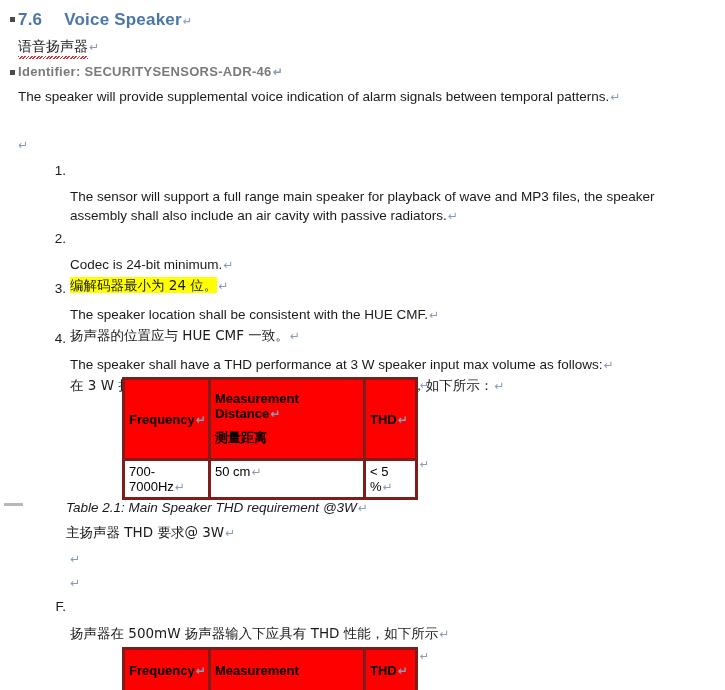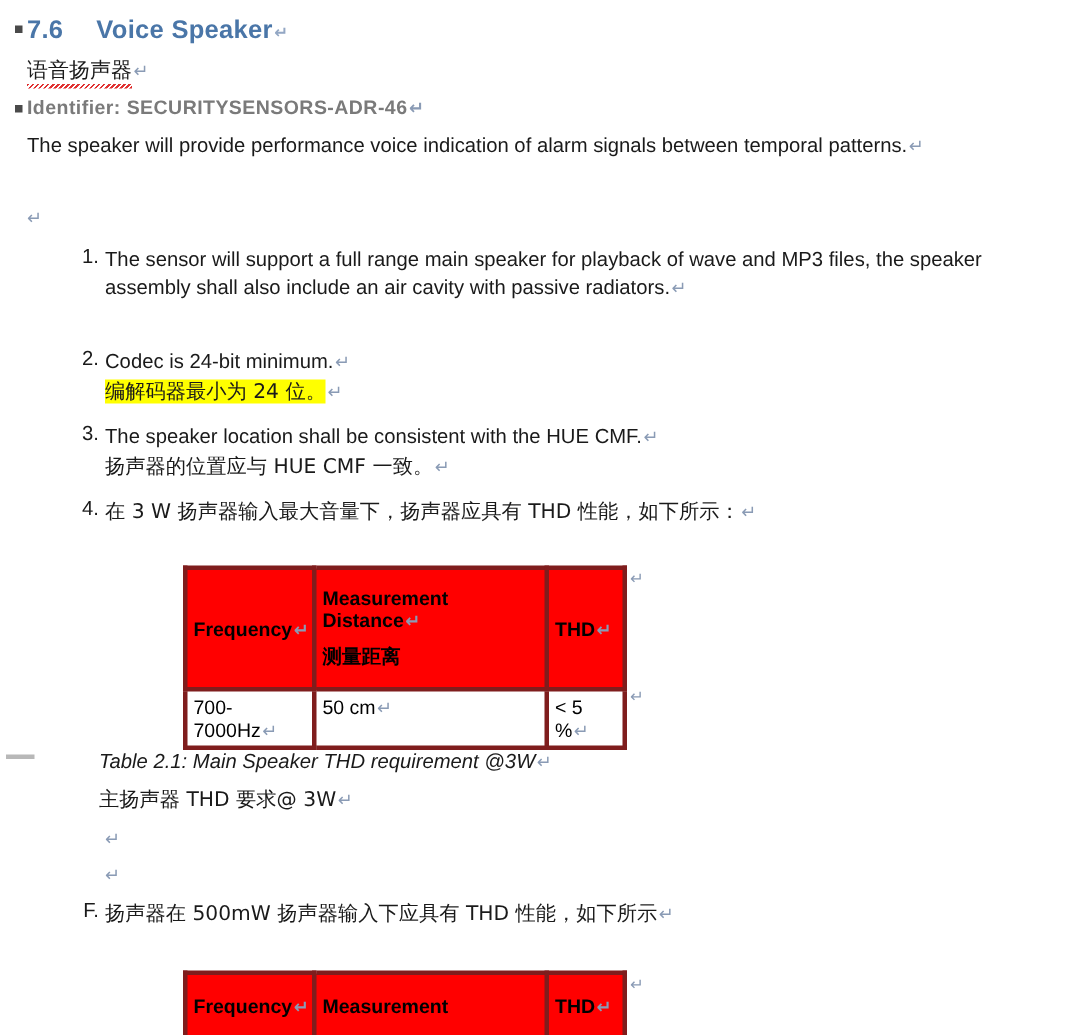--- a/index.html
+++ b/index.html
@@ -133,20 +133,21 @@
     position: absolute;
     left: 0;
     top: 0;
     width: 22px;
     text-align: right;
     font-size: 13.5px;
     color: #1a1a1a;
   }
   .li-body {
     margin-left: 26px;
+    margin-top: 24px;
   }
   .li-en {
     font-size: 13.5px;
     color: #1a1a1a;
     line-height: 19px;
     max-width: 620px;
   }
   .li-cn {
     font-size: 13.5px;
     color: #1a1a1a;
@@ -231,21 +232,21 @@
   <div class="cn-head">
     <span class="squiggle">语音扬声器</span><span class="pilcrow">↵</span>
   </div>
 
   <div class="sqbullet" style="top:70px;"></div>
   <div class="identifier">
     <span>Identifier: SECURITYSENSORS-ADR-46</span><span class="pilcrow">↵</span>
   </div>
 
   <div class="body-en" style="top:89px;">
-    <span>The speaker will provide performance voice indication of alarm signals between temporal patterns.</span><span class="pilcrow">↵</span>
+    <span>The speaker will provide supplemental voice indication of alarm signals between temporal patterns.</span><span class="pilcrow">↵</span>
   </div>
   <div class="lone-mark" style="left:18px; top:138px;">↵</div>
 
   <div class="li" style="top:163px;">
     <div class="li-num">1.</div>
     <div class="li-body">
       <div class="li-en">
         <span>The sensor will support a full range main speaker for playback of wave and MP3 files, the speaker assembly shall also include an air cavity with passive radiators.</span><span class="pilcrow">↵</span>
       </div>
     </div>
@@ -271,20 +272,23 @@
       </div>
       <div class="li-cn">
         <span>扬声器的位置应与 HUE CMF 一致。</span><span class="pilcrow">↵</span>
       </div>
     </div>
   </div>
 
   <div class="li" style="top:331px;">
     <div class="li-num">4.</div>
     <div class="li-body">
+      <div class="li-en">
+        <span>The speaker shall have a THD performance at 3 W speaker input max volume as follows:</span><span class="pilcrow">↵</span>
+      </div>
       <div class="li-cn">
         <span>在 3 W 扬声器输入最大音量下，扬声器应具有 THD 性能，如下所示：</span><span class="pilcrow">↵</span>
       </div>
     </div>
   </div>
 
   <table class="tbl" style="left:122px; top:377px; width:293px;">
     <colgroup>
       <col style="width:86px;">
       <col style="width:155px;">

